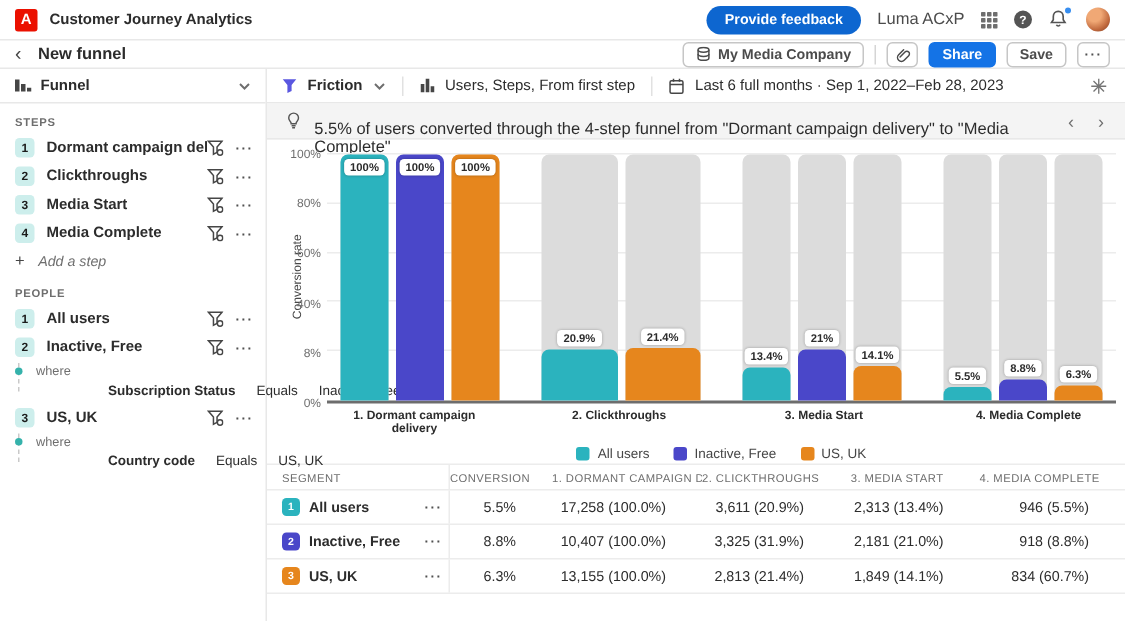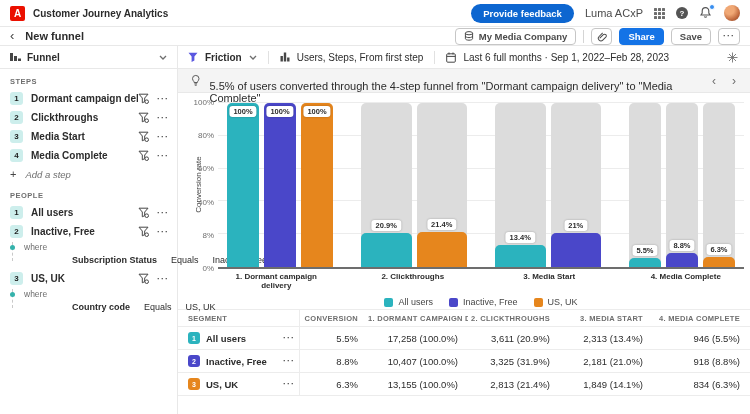--- a/index.html
+++ b/index.html
@@ -95,23 +95,23 @@
   .x-label { flex:1; text-align:center; font-size:8px; font-weight:bold; color:#2c2c2c; }
   .legend { display:flex; justify-content:center; align-items:center; gap:16px; margin-top:7px; }
   .legend-item { display:flex; align-items:center; gap:5px; cursor:pointer; }
   .legend-swatch { width:9px; height:9px; border-radius:2px; }
   .legend-label { font-size:9px; color:#464646; }
 
   
   .data-table { flex:1; border-top:1px solid #ececec; }
   .t-row { display:grid; grid-template-columns:122px 68px 100px 92px 93px 1fr; align-items:center; }
   .t-head { height:17px; border-bottom:1px solid #ececec; }
-  .t-head .t-cell { font-size:7.5px; font-weight:bold; color:#6e6e6e; letter-spacing:0.3px; }
+  .t-head .t-cell { font-size:7.5px; font-weight:normal; color:#6e6e6e; letter-spacing:0.3px; }
   .t-body-row { height:23px; border-bottom:1px solid #ececec; }
-  .t-cell { padding-right:10px; text-align:right; font-size:9.5px; color:#2c2c2c; white-space:nowrap; overflow:hidden; }
+  .t-cell { padding-right:24px; text-align:right; font-size:9.5px; color:#2c2c2c; white-space:nowrap; overflow:hidden; }
   .t-cell.seg { text-align:left; padding-left:10px; padding-right:4px; display:flex; align-items:center; height:100%; border-right:1px solid #ececec; }
   .seg-badge { width:12px; height:12px; border-radius:3px; color:#fff; font-size:7px; font-weight:bold;
     display:flex; align-items:center; justify-content:center; flex:0 0 12px; }
   .seg-label { margin-left:6px; font-size:9.5px; font-weight:bold; }
   .seg-dots { margin-left:auto; }
   svg { display:block; }
 </style>
 </head>
 <body>
 
@@ -385,20 +385,25 @@
                   <div class="bar">
                     <div class="bar-bg"></div>
                     <div class="bar-fill" style="height: 13.4%; background: rgb(43, 179, 190);"></div>
                     <div class="chip" style="bottom: calc(13.4% + 2px);">13.4%</div>
                   </div>
                   <div class="bar">
                     <div class="bar-bg"></div>
                     <div class="bar-fill" style="height: 21%; background: rgb(74, 71, 201);"></div>
                     <div class="chip" style="bottom: calc(21% + 2px);">21%</div>
                   </div>
+                  <div class="bar">
+                    <div class="bar-bg"></div>
+                    <div class="bar-fill" style="height: 14.1%; background: rgb(230, 134, 29);"></div>
+                    <div class="chip" style="bottom: calc(14.1% + 2px);">14.1%</div>
+                  </div>
                 </div>
                 <div class="bar-group">
                   <div class="bar">
                     <div class="bar-bg"></div>
                     <div class="bar-fill" style="height: 5.5%; background: rgb(43, 179, 190);"></div>
                     <div class="chip" style="bottom: calc(5.5% + 2px);">5.5%</div>
                   </div>
                   <div class="bar">
                     <div class="bar-bg"></div>
                     <div class="bar-fill" style="height: 8.8%; background: rgb(74, 71, 201);"></div>
@@ -472,19 +477,19 @@
             <div class="t-row t-body-row">
               <div class="t-cell seg">
                 <div class="seg-badge" style="background: rgb(230, 134, 29);">3</div>
                 <div class="seg-label">US, UK</div>
                 <div class="dots seg-dots">···</div>
               </div>
               <div class="t-cell">6.3%</div>
               <div class="t-cell">13,155 (100.0%)</div>
               <div class="t-cell">2,813 (21.4%)</div>
               <div class="t-cell">1,849 (14.1%)</div>
-              <div class="t-cell">834 (6.3%)</div>
+              <div class="t-cell">834 (60.7%)</div>
             </div>
           </div>
       </div>
     </div>
   </div>
 </div>
 
 </body></html>

